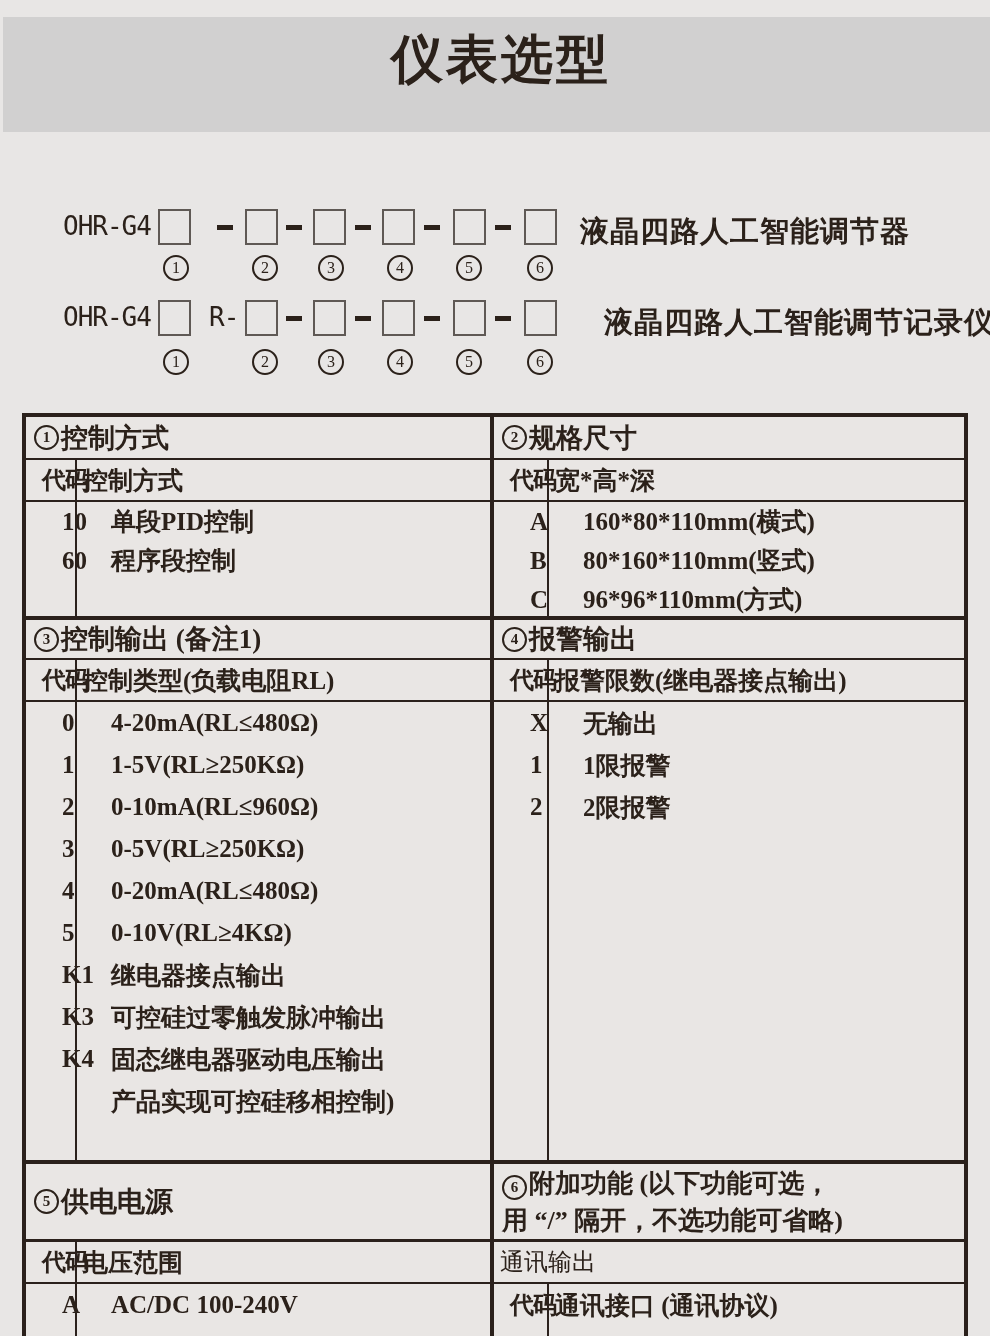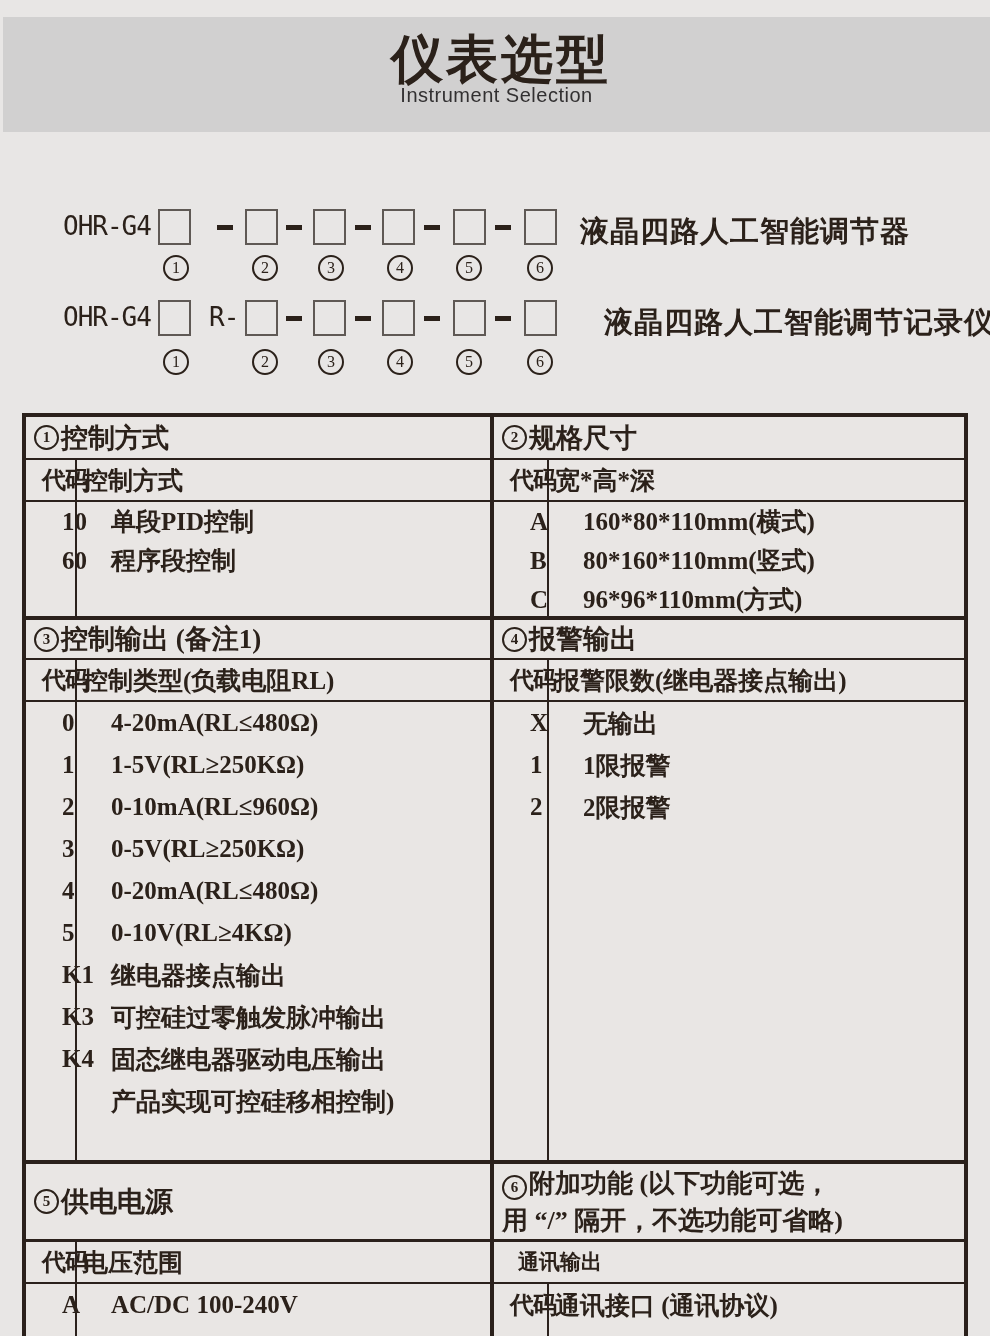--- a/index.html
+++ b/index.html
@@ -39,30 +39,29 @@
   .hcell{display:flex; align-items:center; font-size:25px; font-weight:bold; white-space:nowrap;}
   .codecol .hcell{padding-left:16px; font-size:24px; letter-spacing:-1px;}
   .desccol .hcell{padding-left:6px;}
   .ln{display:flex; align-items:center; font-size:25px; font-weight:bold; white-space:nowrap; flex-shrink:0;margin-left:28px;}
   .ln39{height:39px;}
   .ln42{height:42px;}
   .codecol .ln{padding-left:8px;}
   .desccol .ln{padding-left:6px;}
   .bigcell{flex:1; display:flex; align-items:center; font-size:28px; font-weight:bold; padding-left:8px; white-space:nowrap;}
   .twoline{flex:1; display:flex; flex-direction:column; justify-content:center; font-size:26px; font-weight:bold; padding-left:8px; line-height:37px; white-space:nowrap;}
-  .groupcell{flex:1; display:flex; align-items:center; font-size:21px; font-weight:bold; padding-left:24px; white-space:nowrap;}
+  .groupcell{flex:1; display:flex; align-items:center; font-size:24px; font-weight:normal; padding-left:6px; white-space:nowrap;}
 </style>
 </head>
 <body>
 
 <div id="screen">
 
   <div class="band">
     <div class="title-cn">仪表选型</div>
-    <div class="title-en">Instrument Selection</div>
   </div>
 
   <div>
     <span class="mprefix" style="left:51px; top:211px;">OHR-G4</span>
     <span class="mbox" style="left:158px; top:209px;"></span>
     <span class="mdash" style="left:217px; top:225px;"></span>
     <span class="mbox" style="left:245px; top:209px;"></span>
     <span class="mdash" style="left:286px; top:225px;"></span>
     <span class="mbox" style="left:313px; top:209px;"></span>
     <span class="mdash" style="left:355px; top:225px;"></span>

